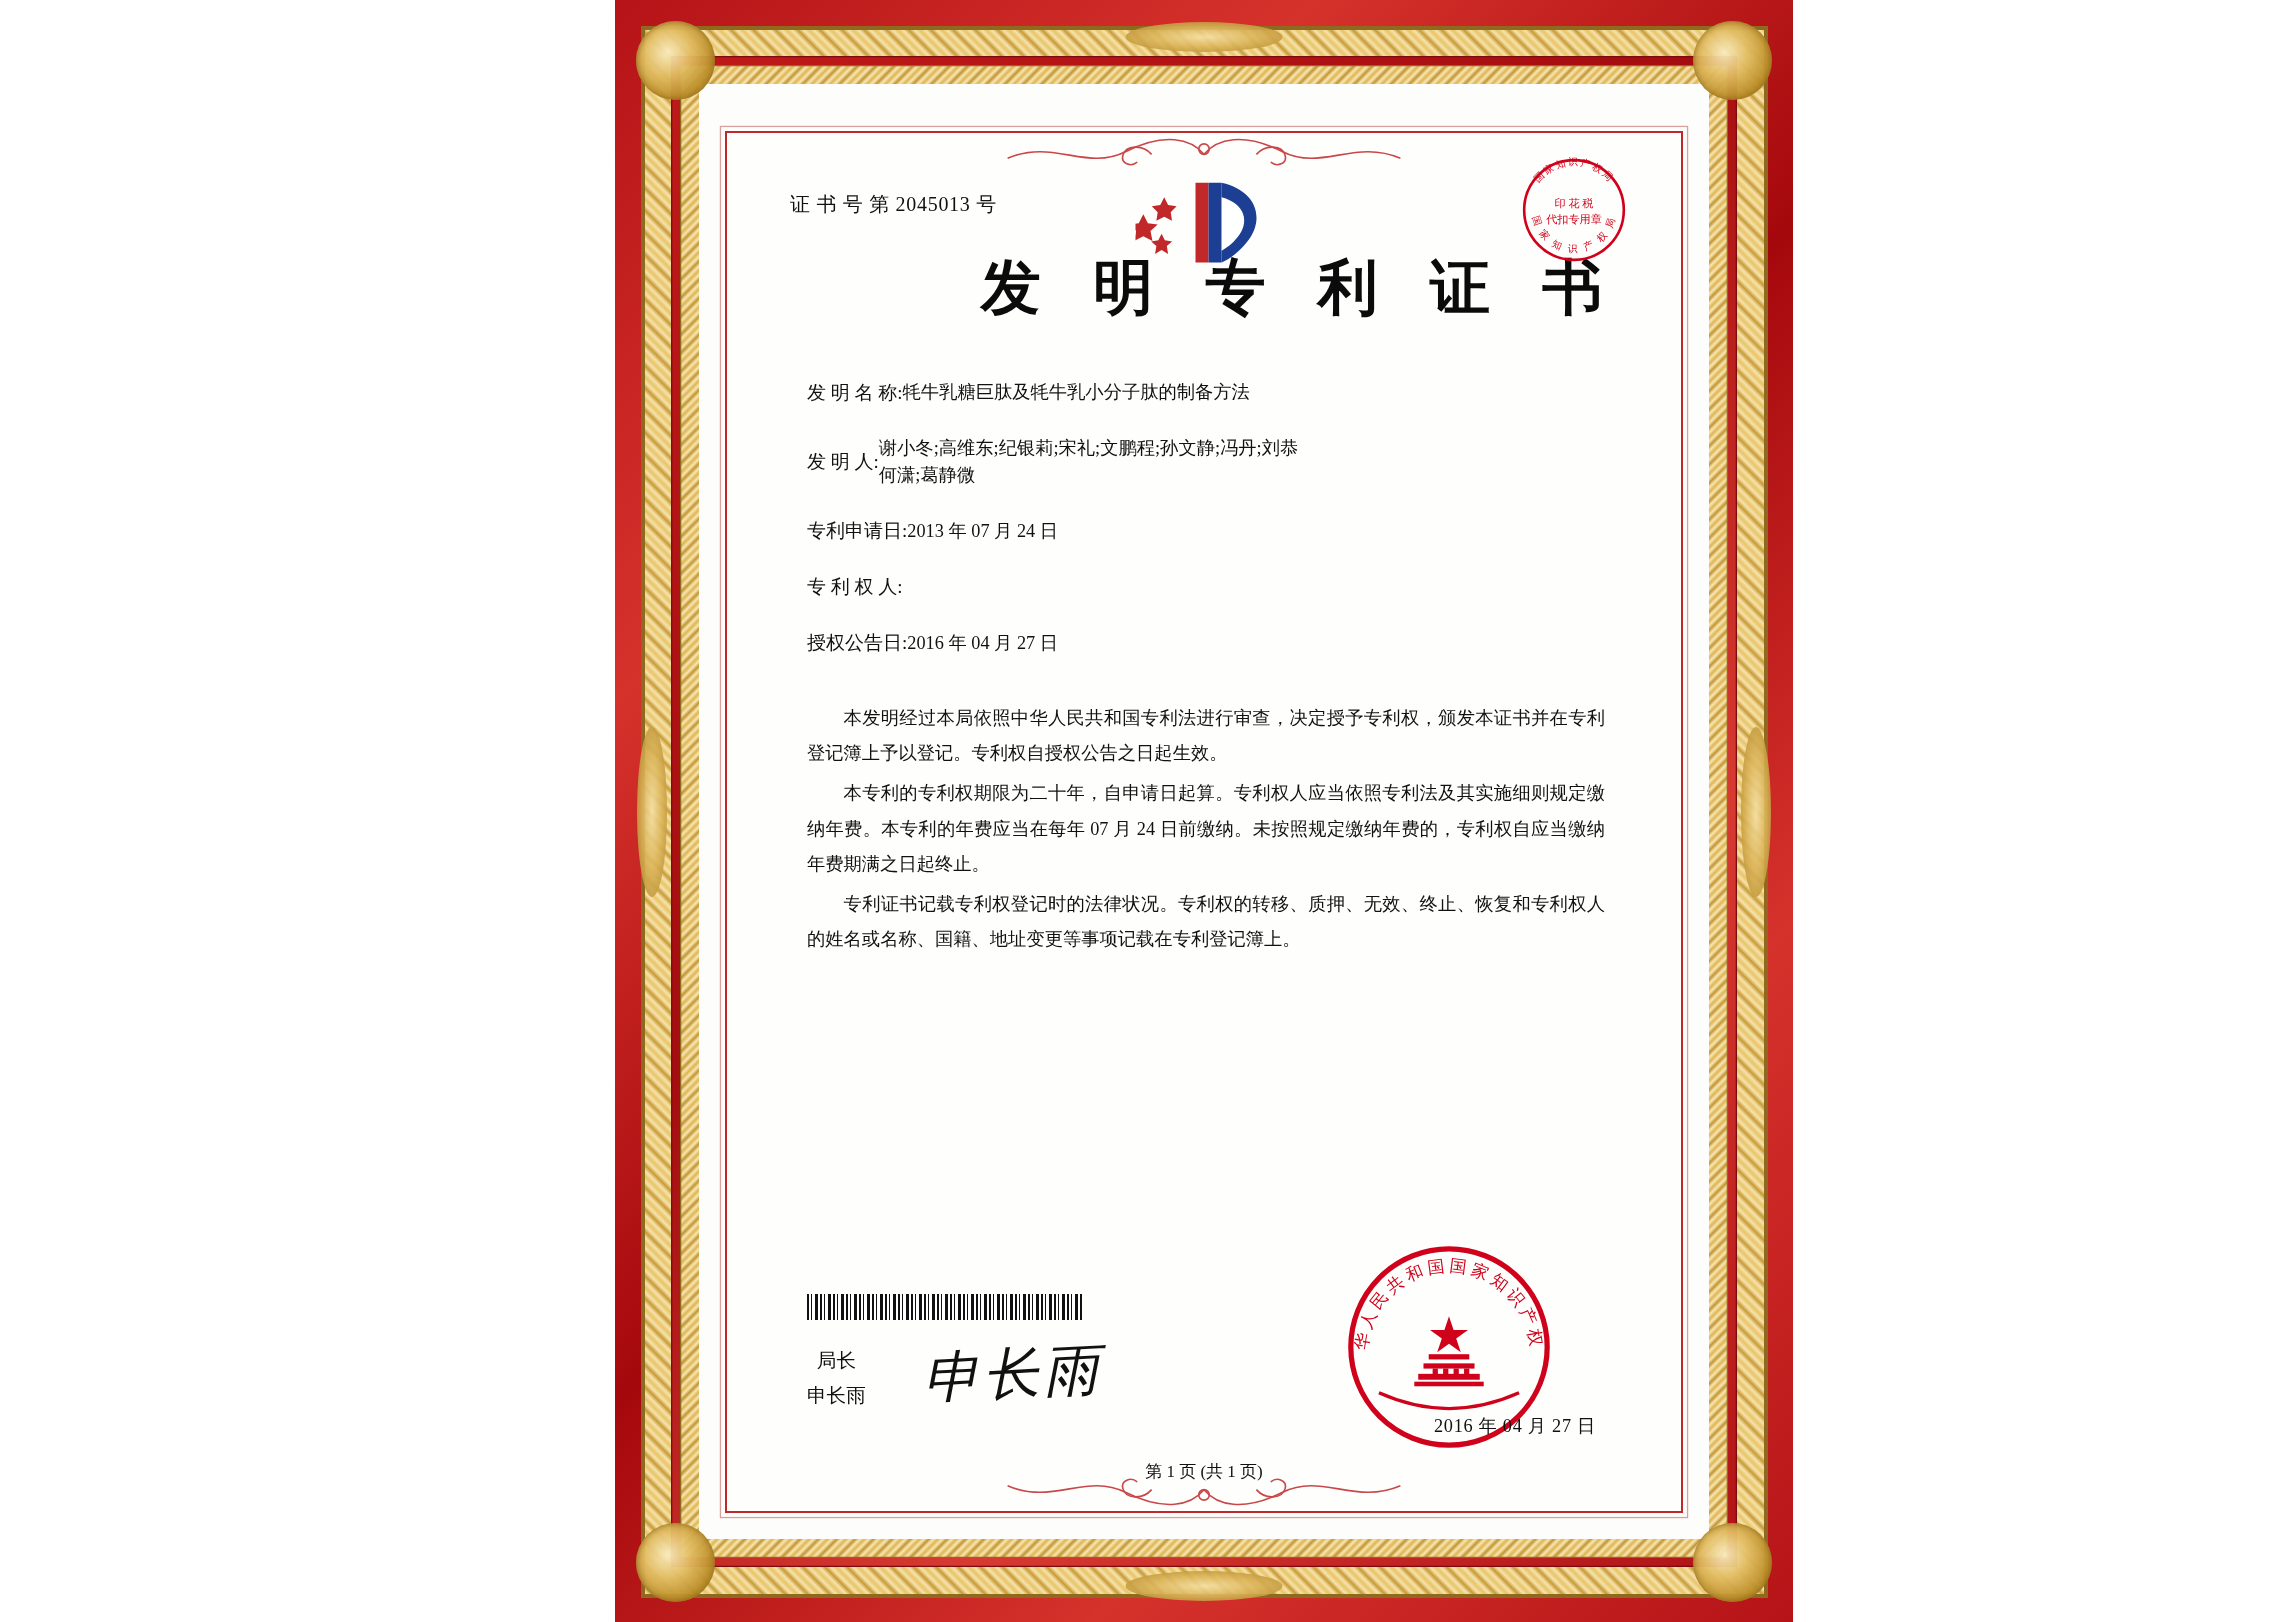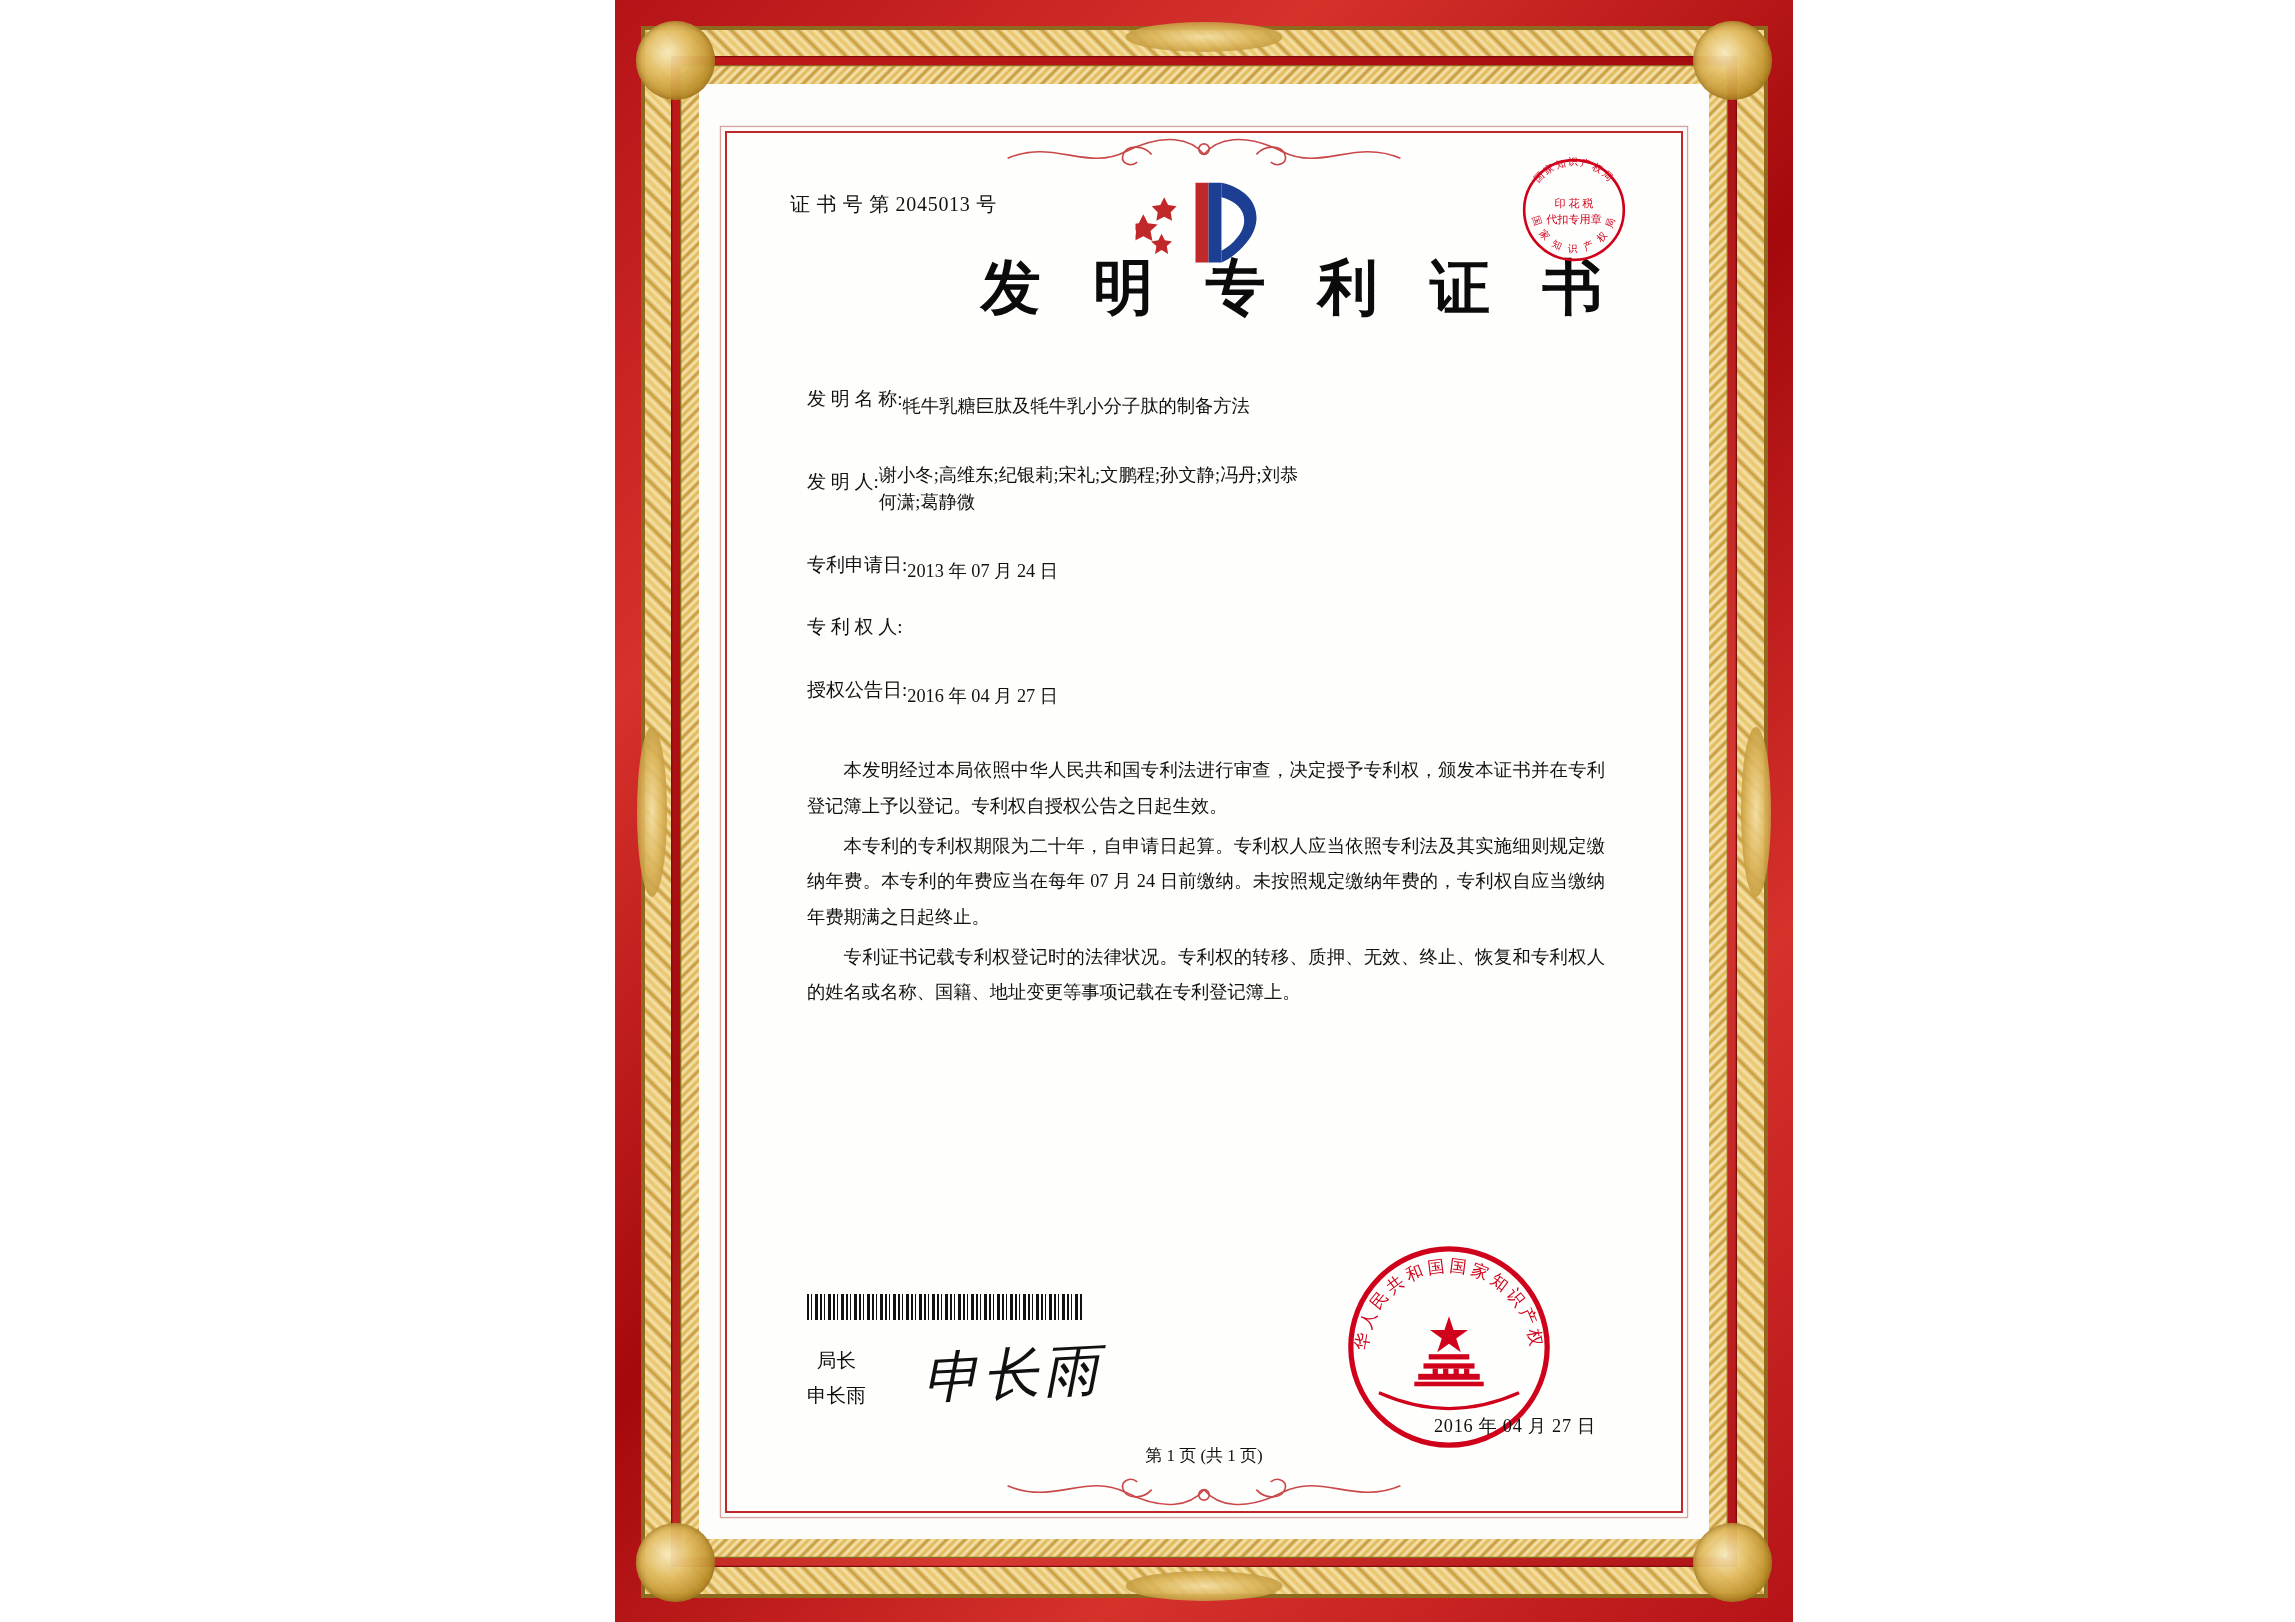--- a/index.html
+++ b/index.html
@@ -180,21 +180,20 @@
   }
   .field-label {
     flex: 0 0 auto;
     white-space: pre;
     font-size: 19px;
   }
   .field-value {
     flex: 1 1 auto;
     font-size: 18.3px;
     white-space: pre-line;
-    margin-top: 14px;
   }
 
   .body-text {
     margin-top: 43px;
     padding-left: 17px;
     padding-right: 13px;
     font-size: 18.3px;
     line-height: 1.95;
     color: #111;
     text-align: justify;
@@ -253,21 +252,21 @@
     right: 85px;
     bottom: 73px;
     font-size: 18.3px;
     color: #111;
     letter-spacing: 0.7px;
   }
 
   .page-footer {
     position: absolute;
     left: 0; right: 0;
-    bottom: 44px;
+    bottom: 28px;
     text-align: center;
     font-size: 17px;
     color: #111;
   }
 </style>
 </head>
 <body>
 
 <div id="certificate">
 

